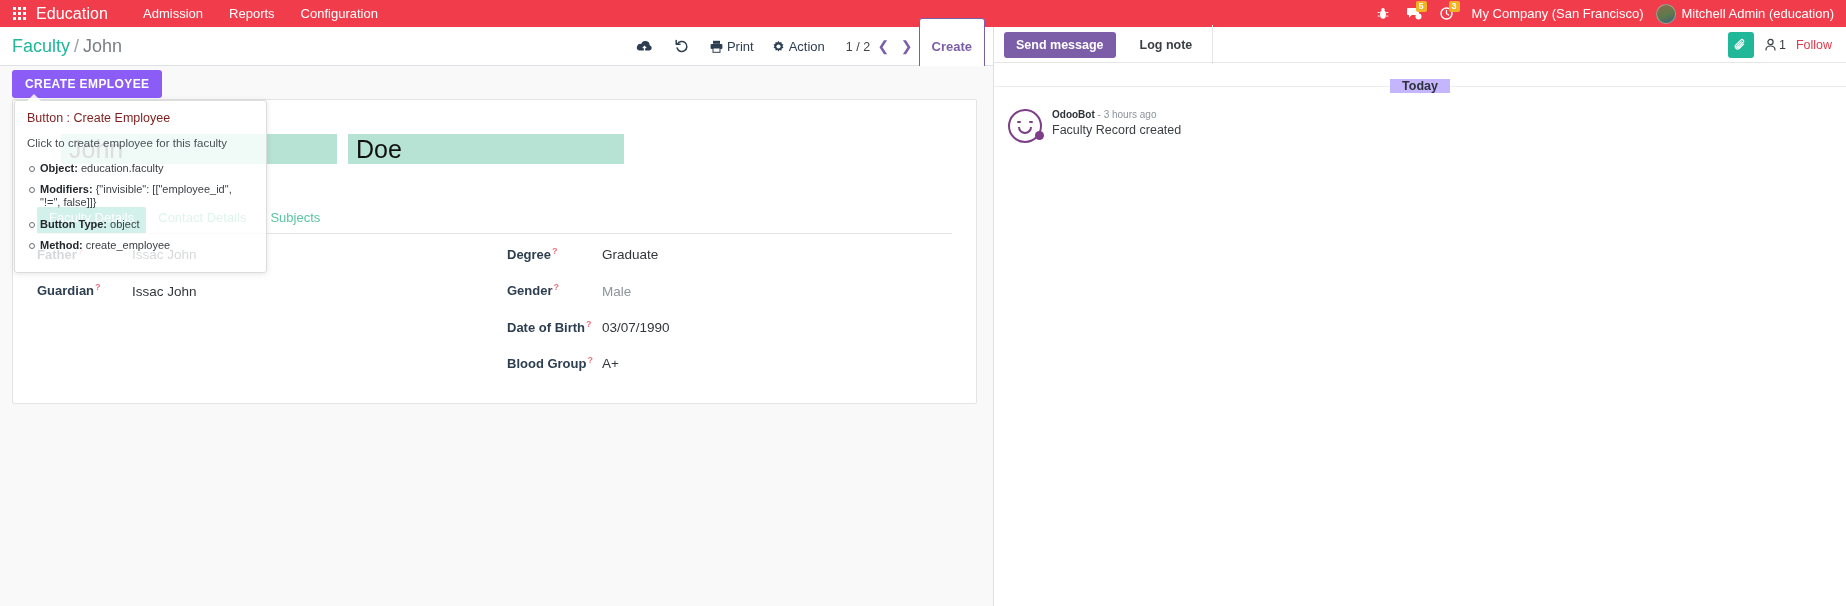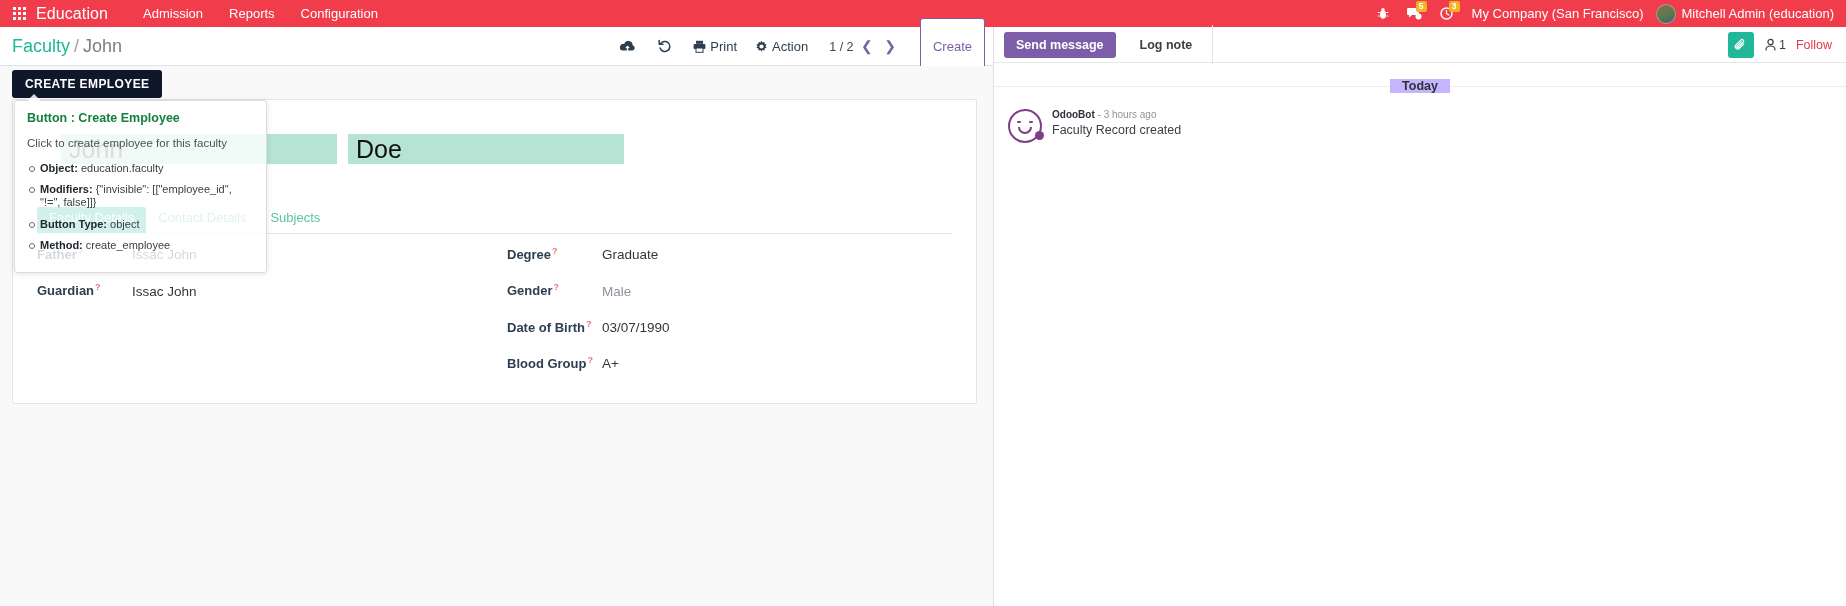--- a/index.html
+++ b/index.html
@@ -63,33 +63,33 @@
   .bc-cur { color: #7a7f87; }
   .cp-right { margin-left: auto; display: flex; align-items: center; padding-right: 8px; }
   .cp-ic { margin: 0 11px; color: #2c3e50; display: flex; align-items: center; cursor: pointer; }
   .cp-btn {
     display: flex; align-items: center; gap: 4px;
     font-size: 13px; color: #2c3e50; margin: 0 9px; cursor: pointer; white-space: nowrap;
   }
   .pager { font-size: 12.5px; color: #444; margin-left: 12px; white-space: nowrap; }
   .pg-arrow { color: #7c5ea8; font-size: 14px; margin: 0 4px; cursor: pointer; }
   .create-btn {
-    margin-left: 20px; font-size: 13px; color: #7c5ea8;
+    margin-left: 2px; font-size: 13px; color: #7c5ea8;
     border: 1px solid #7c5ea8; background: #fff;
-    border-radius: 3px; padding: 20px 12px; cursor: pointer; white-space: nowrap;
+    border-radius: 3px; padding: 20px 12px; cursor: pointer; white-space: nowrap; font-weight: bold;
   }
 
   
   .btn-row {
     position: absolute; top: 66px; left: 0; width: 993px; height: 33px;
     background: #f9f9f9;
   }
   .create-employee {
     position: absolute; top: 4px; left: 12px;
-    background: #0f172a; color: #fff;
+    background: #8b5cf6; color: #fff;
     font-size: 12px; font-weight: 700; letter-spacing: .4px;
     padding: 7px 13px; border: none; border-radius: 3px; cursor: pointer;
     text-transform: uppercase;
   }
 
   
   .sheet-wrap {
     position: absolute; top: 99px; left: 0; width: 993px; height: 417px;
     background: #f9f9f9; padding: 0 12px;
   }
@@ -142,21 +142,21 @@
     box-shadow: 0 1px 6px rgba(0,0,0,.10);
     padding: 10px 12px 12px 12px;
     z-index: 60;
     font-size: 11.5px; color: #3a3f44;
   }
   .tooltip:before {
     content: ""; position: absolute; top: -7px; left: 12px;
     border-left: 7px solid transparent; border-right: 7px solid transparent;
     border-bottom: 7px solid rgba(255,255,255,.85);
   }
-  .tt-title { font-size: 12.5px; font-weight: 700; color: #15803d; margin-bottom: 12px; }
+  .tt-title { font-size: 12.5px; font-weight: 400; color: #7f1d1d; margin-bottom: 12px; }
   .tt-desc { font-size: 11.5px; color: #4b5157; margin-bottom: 13px; }
   .tt-list { list-style: none; }
   .tt-list li {
     position: relative; padding-left: 13px; margin-bottom: 8px;
     font-size: 11px; line-height: 1.2; color: #3a3f44; word-break: break-word;
   }
   .tt-list li:before {
     content: ""; position: absolute; left: 2px; top: 4px;
     width: 4px; height: 4px; border: 1px solid #6b7076; border-radius: 50%;
   }

